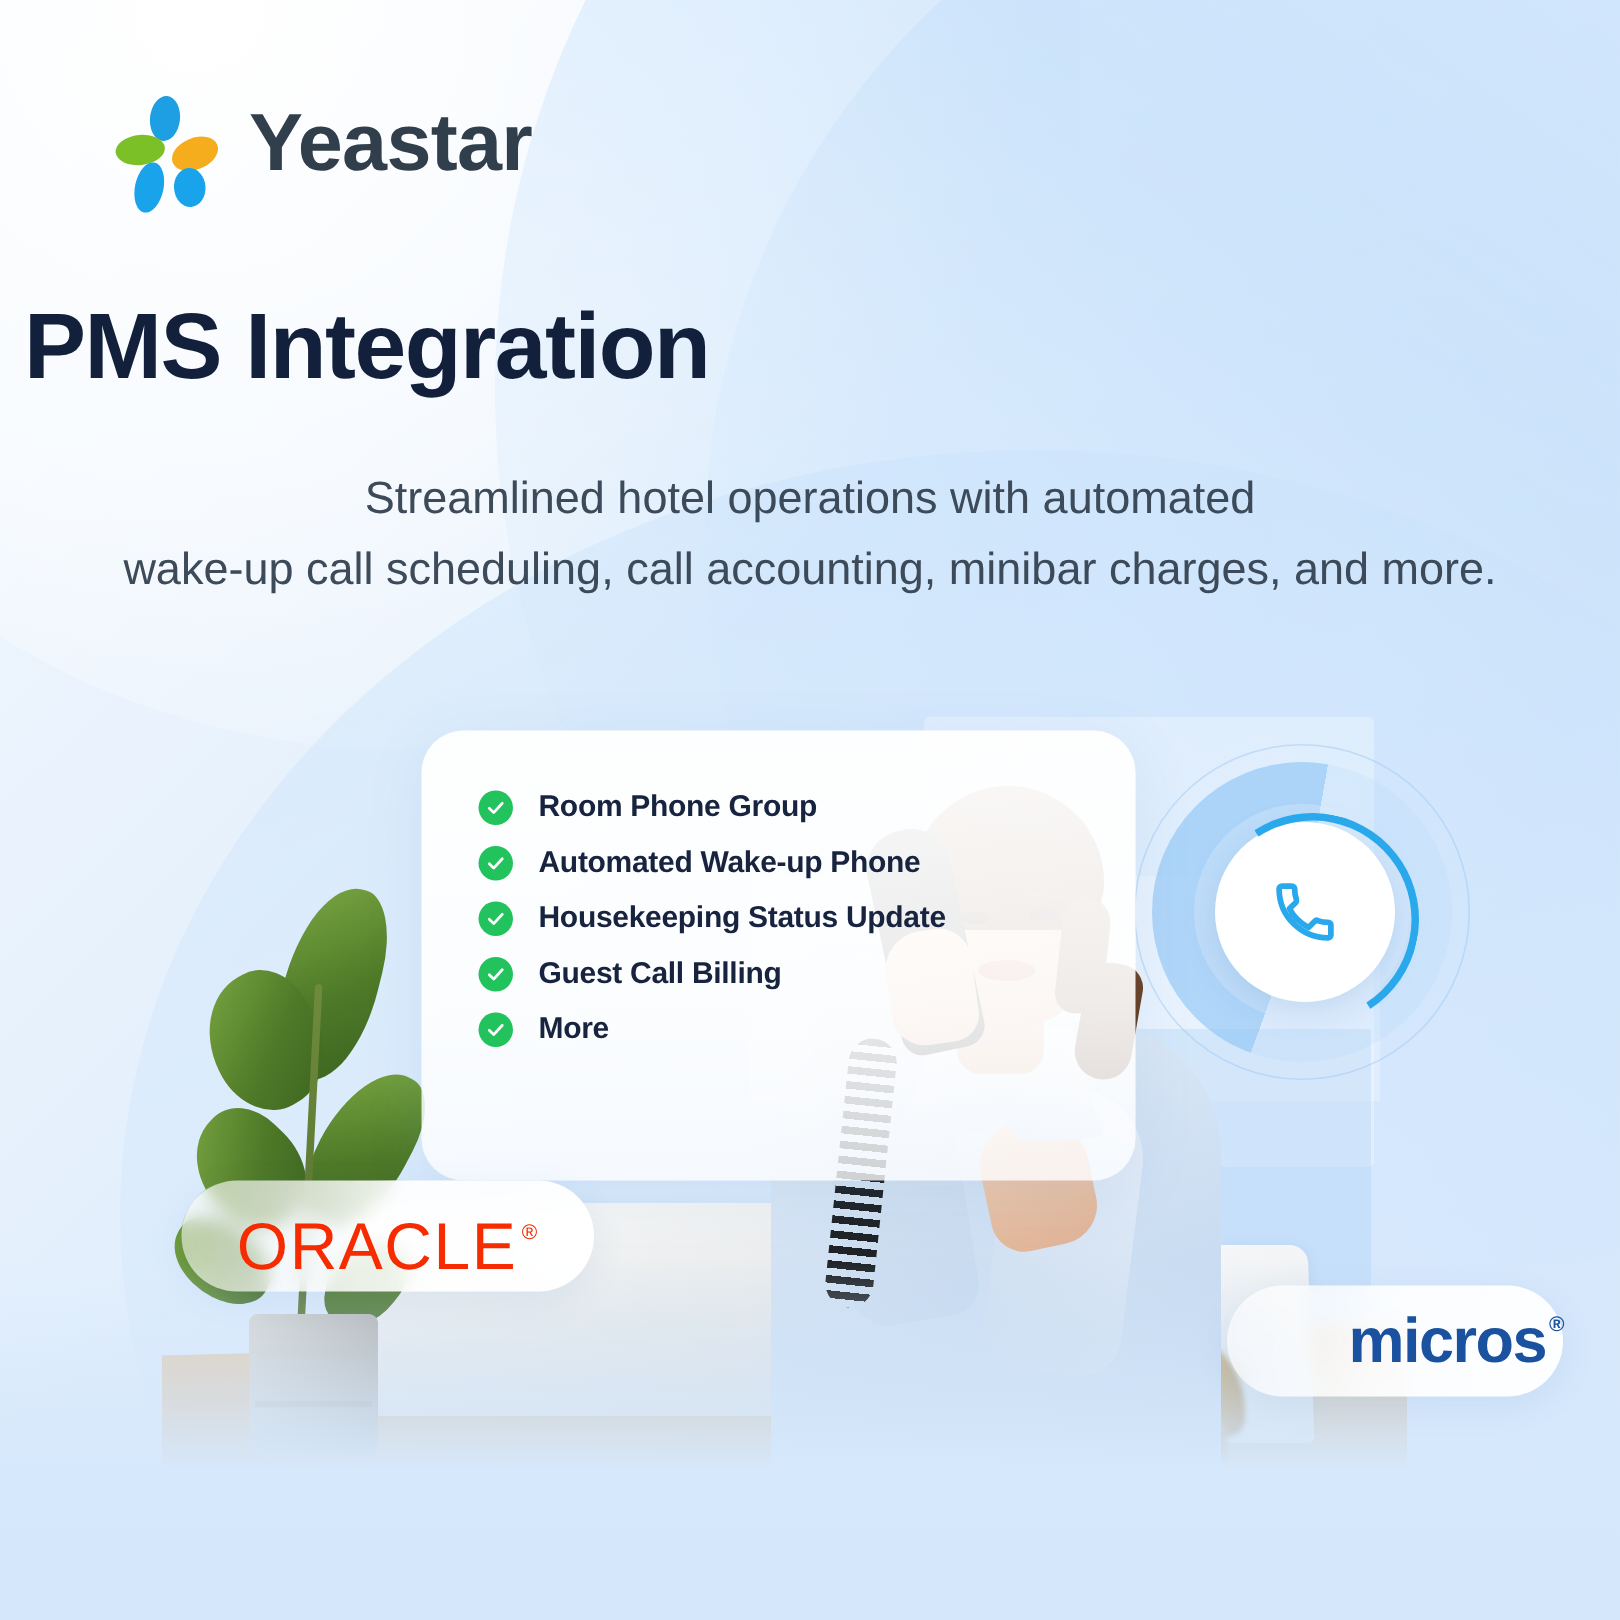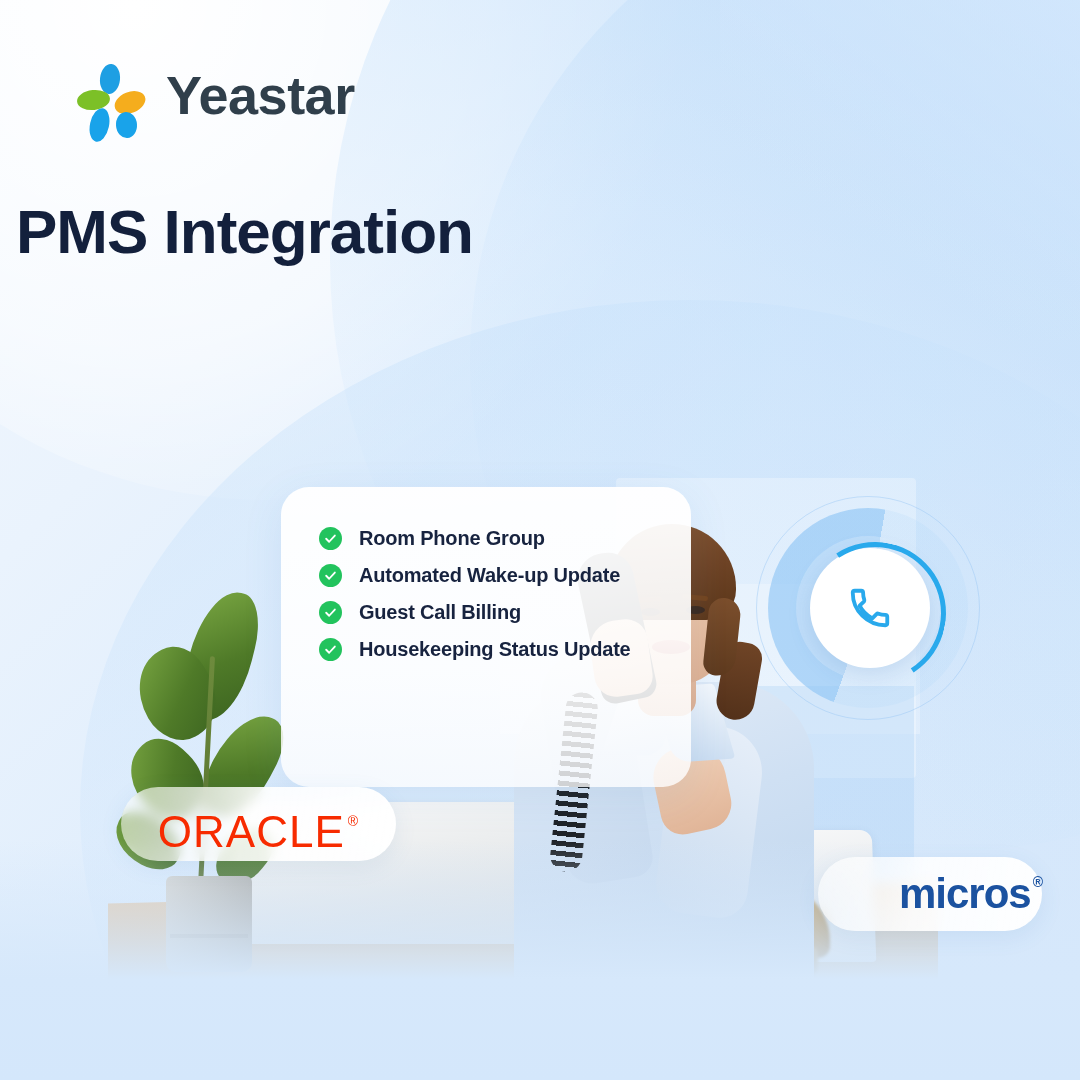--- a/index.html
+++ b/index.html
@@ -143,21 +143,21 @@
     width:132px; height:132px; border-radius:50%;
     border:5px solid transparent;
     border-top-color:#29a9ec; border-right-color:#29a9ec;
     transform:rotate(12deg);
   }
   .phone-badge svg{ width:46px; height:46px; position:relative; }
 
   
   .card{
     position:absolute; left:173px; top:51px;
-    width:410px; height:300px;
+    width:476px; height:300px;
     background:linear-gradient(180deg, rgba(255,255,255,.97) 0%, rgba(255,255,255,.90) 60%, rgba(252,253,255,.80) 100%);
     border-radius:28px;
     box-shadow:0 10px 40px rgba(70,125,185,.10);
     padding:40px 5px 0 38px;
   }
   .feat{
     display:flex; align-items:center; gap:17px;
     margin-bottom:14px;
   }
   .check{
@@ -363,20 +363,24 @@
       <i class="p-right"></i>
       <i class="p-left"></i>
       <i class="p-botl"></i>
       <i class="p-botr"></i>
     </span>
     <span class="logo-word">Yeastar</span>
   </div>
 
   <div class="headline">PMS Integration</div>
 
+  <div class="subtitle">
+    <span>Streamlined hotel operations with automated</span>
+    <span>wake-up call scheduling, call accounting, minibar charges, and more.</span>
+  </div>
 
   <div class="scene">
 
     <div class="panel-a"></div>
     <div class="panel-b"></div>
     <div class="panel-c"></div>
     <div class="panel-d"></div>
 
     <div class="ring-outline"></div>
     <div class="ring"></div>
@@ -442,41 +446,49 @@
         <span class="feat-label">Room Phone Group</span>
       </div>
 
 
       <div class="feat">
         <span class="check">
           <svg viewBox="0 0 24 24" fill="none" stroke="#ffffff" stroke-width="3.4" stroke-linecap="round" stroke-linejoin="round">
               <polyline points="4,12.5 9.5,18 20,6.5"></polyline>
             </svg>
         </span>
-        <span class="feat-label">Automated Wake-up Update</span>
+        <span class="feat-label">Automated Wake-up Phone</span>
+      </div>
+
+      <div class="feat">
+        <span class="check">
+          <svg viewBox="0 0 24 24" fill="none" stroke="#ffffff" stroke-width="3.4" stroke-linecap="round" stroke-linejoin="round">
+              <polyline points="4,12.5 9.5,18 20,6.5"></polyline>
+            </svg>
+        </span>
+        <span class="feat-label">Housekeeping Status Update</span>
       </div>
 
       <div class="feat">
         <span class="check">
           <svg viewBox="0 0 24 24" fill="none" stroke="#ffffff" stroke-width="3.4" stroke-linecap="round" stroke-linejoin="round">
               <polyline points="4,12.5 9.5,18 20,6.5"></polyline>
             </svg>
         </span>
         <span class="feat-label">Guest Call Billing</span>
       </div>
 
       <div class="feat">
         <span class="check">
           <svg viewBox="0 0 24 24" fill="none" stroke="#ffffff" stroke-width="3.4" stroke-linecap="round" stroke-linejoin="round">
               <polyline points="4,12.5 9.5,18 20,6.5"></polyline>
             </svg>
         </span>
-        <span class="feat-label">Housekeeping Status Update</span>
+        <span class="feat-label">More</span>
       </div>
-
 
     </div>
   </div>
 
   <div class="bg-bottom-fade"></div>
 
   <div class="pill pill-oracle">
     <span class="oracle-word">
       <span>ORACLE</span>
       <sup>®</sup>

